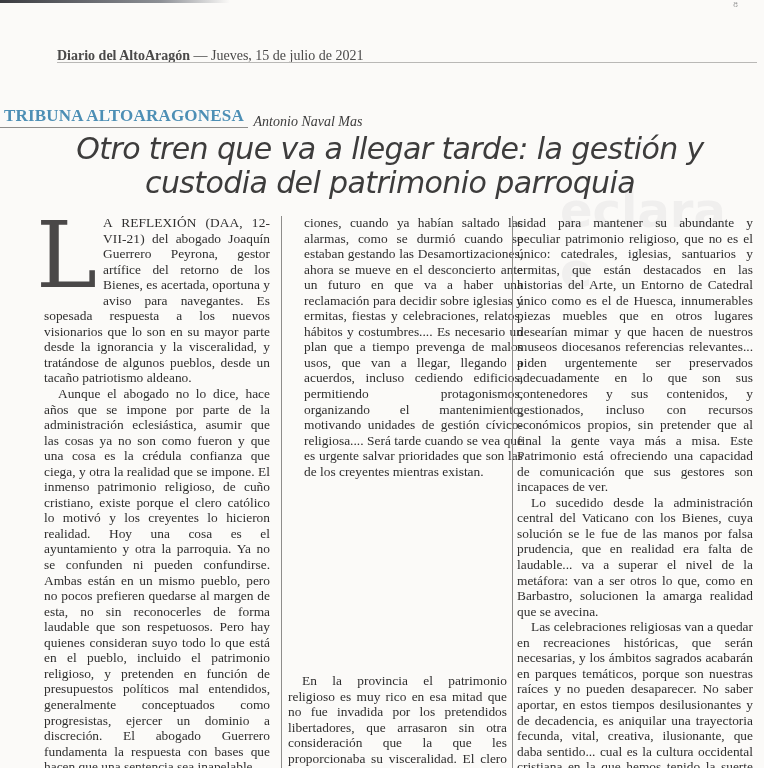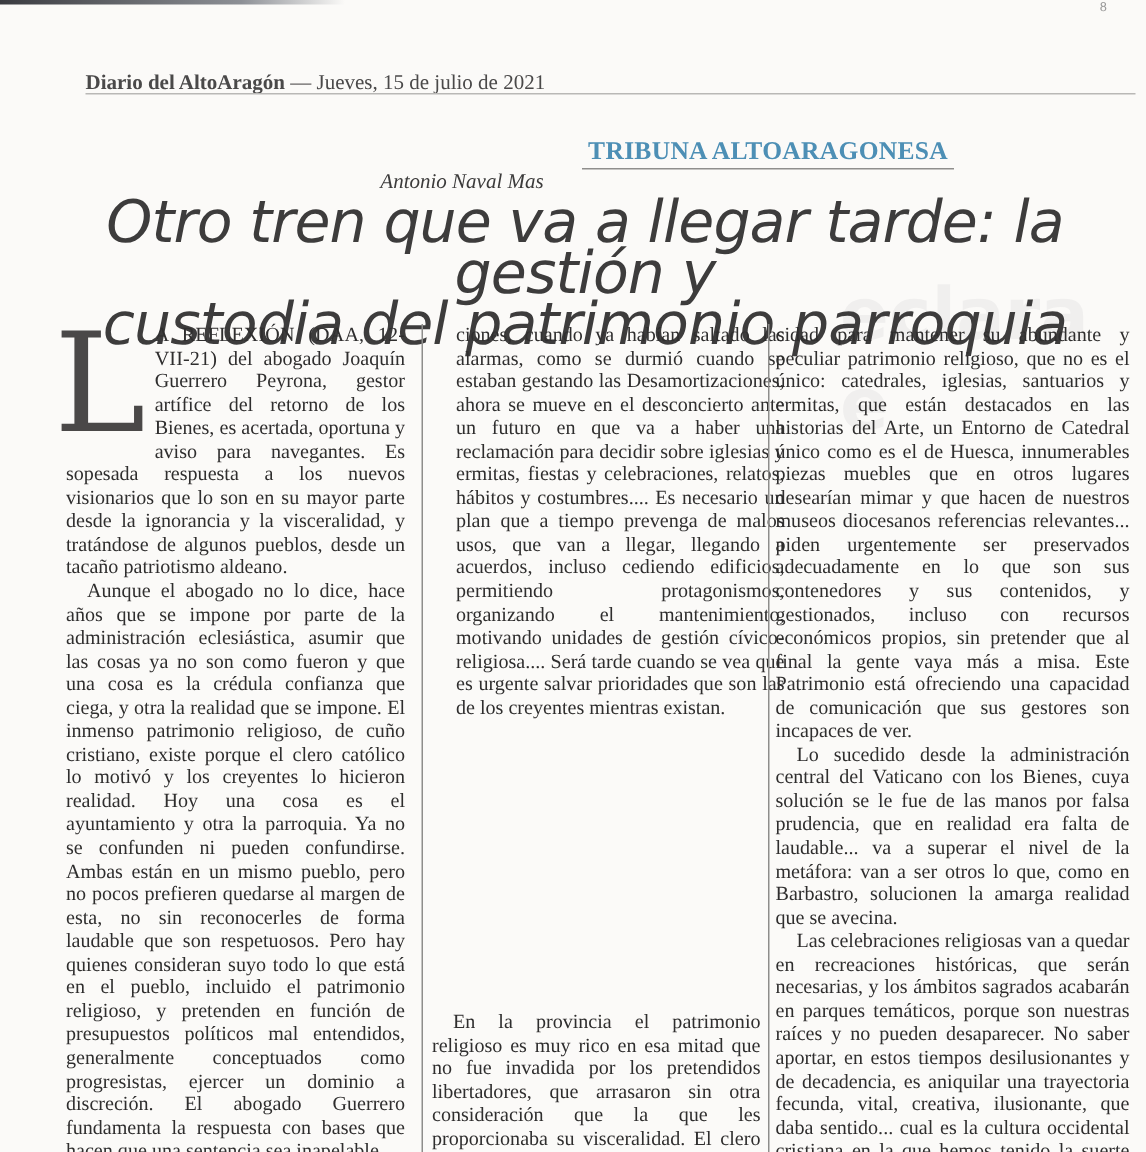--- a/index.html
+++ b/index.html
@@ -16,35 +16,35 @@
   .page-mark { position: absolute; left: 733px; top: 0; font-size: 8px; color: #9a9a9a; }
   .masthead {
     position: absolute; left: 57px; top: 48px;
     font-family: "Liberation Serif", serif; font-size: 14px; color: #4a4949;
     white-space: nowrap;
   }
   .masthead .paper { font-weight: bold; }
   .rule-top { position: absolute; left: 57px; top: 62px; width: 700px; height: 1px; background: #b9b8b6; }
 
   .section-label {
-    position: absolute; left: 0; width: 636px; top: 91px; text-align: right;
+    position: absolute; left: 0; width: 636px; top: 106px; text-align: left;
   }
   .section-label span {
     display: inline-block; font-family: "Liberation Serif", serif; font-weight: bold;
     font-size: 17px; letter-spacing: 0.2px; color: #4d8fb5;
     border-bottom: 1px solid #8f8e8c; padding: 0 4px 1px 4px; line-height: 20px;
   }
   .author {
     position: absolute; left: 0; width: 616px; top: 114px; text-align: center;
     font-family: "Liberation Serif", serif; font-style: italic; font-size: 14px; color: #3c3b3b;
   }
   .headline {
     position: absolute; left: 40px; width: 700px; top: 132px; text-align: center;
     font-family: "DejaVu Sans", sans-serif; font-style: italic; font-weight: 300;
-    font-size: 39px; line-height: 34px; color: #3d3c3c; letter-spacing: -0.6px;
+    font-size: 30px; line-height: 34px; color: #3d3c3c; letter-spacing: -0.6px;
   }
   .col {
     position: absolute; top: 215px;
     font-family: "Liberation Serif", serif; font-size: 13.4px; line-height: 15.55px;
     text-align: justify; hyphens: manual; color: #2f2e2e;
   }
   .col p { margin: 0; text-indent: 14px; }
   .col p.noindent { text-indent: 0; }
   .col1 { left: 44px; width: 226px; }
   .col2 { left: 304px; width: 219px; }

